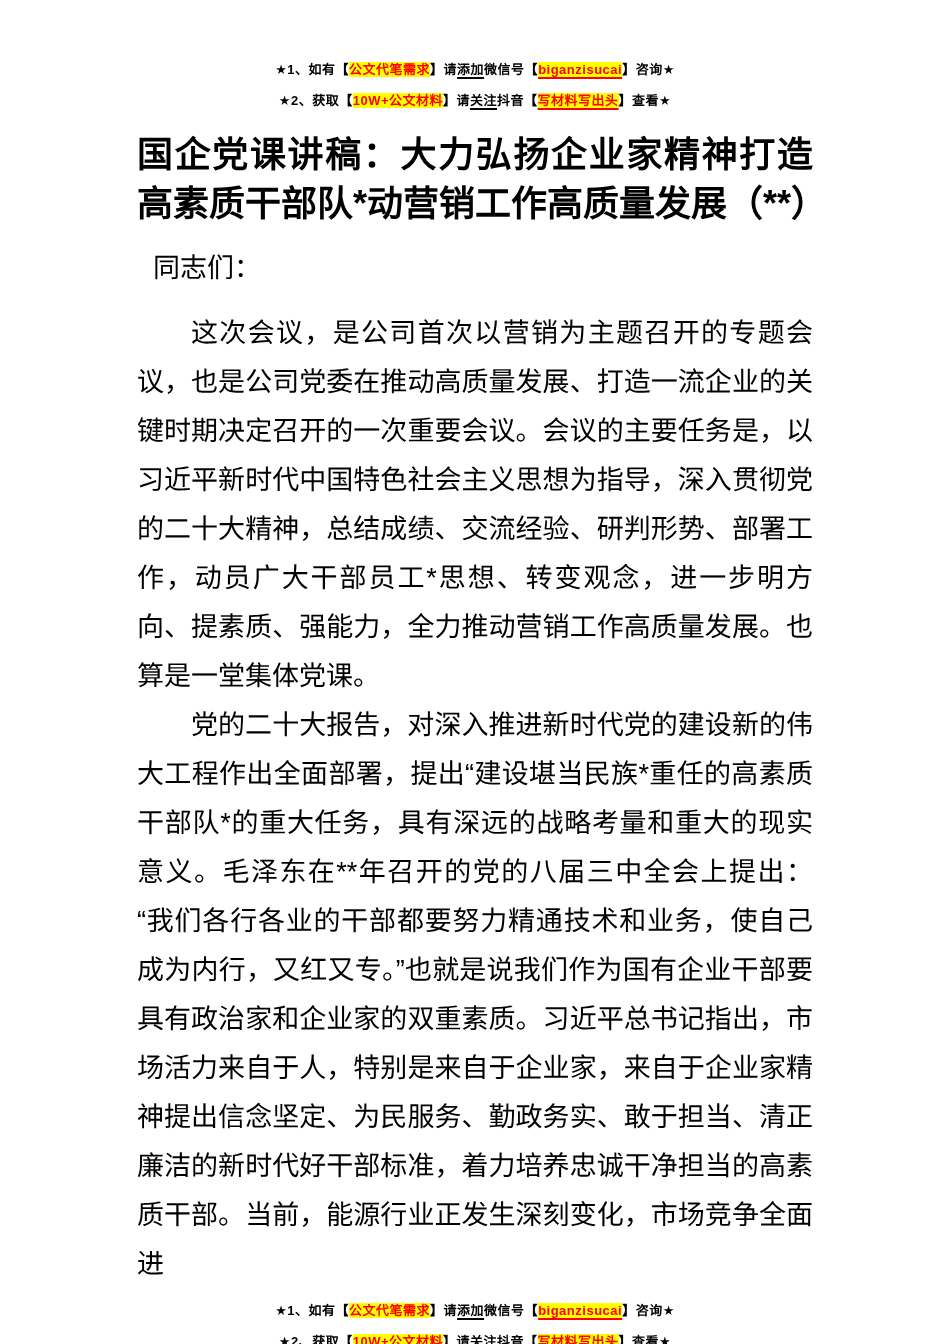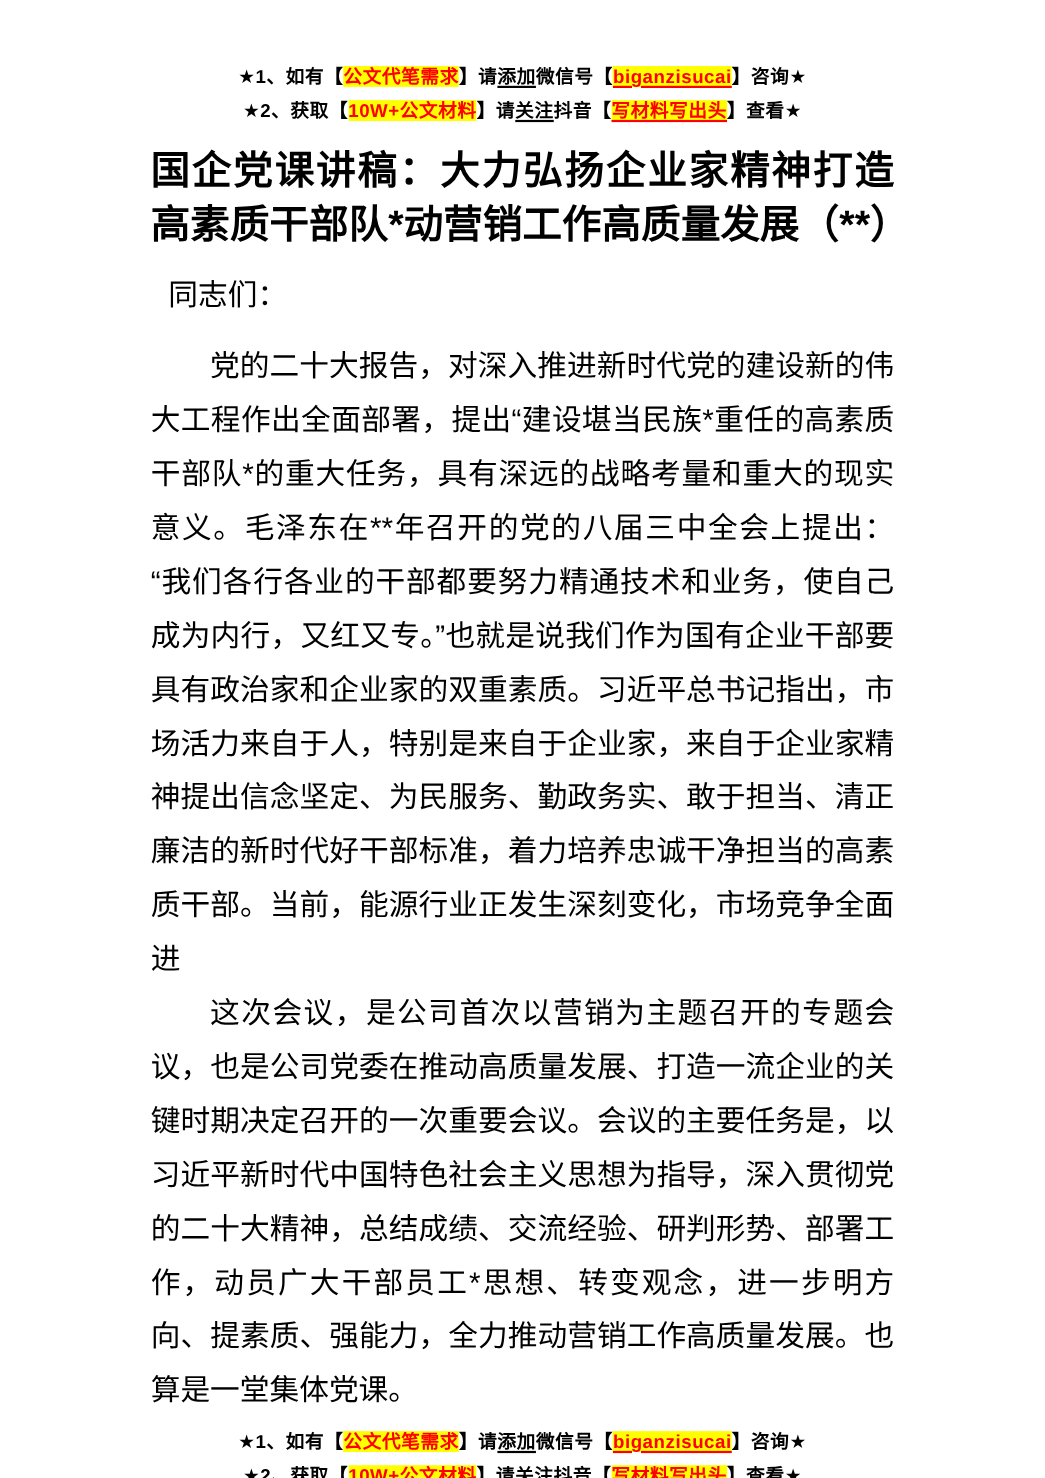--- a/index.html
+++ b/index.html
@@ -18,21 +18,21 @@
   }
   .page{
     width:950px;height:1344px;
     display:flex;flex-direction:column;
     box-sizing:border-box;
   }
   
   .ad-banner{
     text-align:center;
     font-weight:700;
-    font-size:17px;
+    font-size:13px;
     line-height:31px;
     letter-spacing:0.5px;
   }
   .ad-banner.top{padding-top:54px;}
   .ad-banner.bottom{margin-top:6px;}
   .ad-line{white-space:nowrap;}
   .hl{background:var(--hl);}
   .red{color:var(--red);}
   .u{text-decoration:underline;text-decoration-thickness:2px;text-underline-offset:3px;}
   
@@ -58,22 +58,22 @@
       <span>★1、如有【</span><span class="hl red">公文代笔需求</span><span>】请</span><span class="u">添加</span><span>微信号【</span><span class="hl red u">biganzisucai</span><span>】咨询★</span>
     </div>
     <div class="ad-line">
       <span>★2、获取【</span><span class="hl red">10W+公文材料</span><span>】请</span><span class="u">关注</span><span>抖音【</span><span class="hl red u">写材料写出头</span><span>】查看★</span>
     </div>
   </div>
 
   <div class="content">
     <h1 class="doc-title">国企党课讲稿：大力弘扬企业家精神打造高素质干部队*动营销工作高质量发展（**）</h1>
     <p class="salutation">同志们：</p>
+    <p class="para">这次会议，是公司首次以营销为主题召开的专题会议，也是公司党委在推动高质量发展、打造一流企业的关键时期决定召开的一次重要会议。会议的主要任务是，以习近平新时代中国特色社会主义思想为指导，深入贯彻党的二十大精神，总结成绩、交流经验、研判形势、部署工作，动员广大干部员工*思想、转变观念，进一步明方向、提素质、强能力，全力推动营销工作高质量发展。也算是一堂集体党课。</p>
     <p class="para">党的二十大报告，对深入推进新时代党的建设新的伟大工程作出全面部署，提出“建设堪当民族*重任的高素质干部队*的重大任务，具有深远的战略考量和重大的现实意义。毛泽东在**年召开的党的八届三中全会上提出：“我们各行各业的干部都要努力精通技术和业务，使自己成为内行，又红又专。”也就是说我们作为国有企业干部要具有政治家和企业家的双重素质。习近平总书记指出，市场活力来自于人，特别是来自于企业家，来自于企业家精神提出信念坚定、为民服务、勤政务实、敢于担当、清正廉洁的新时代好干部标准，着力培养忠诚干净担当的高素质干部。当前，能源行业正发生深刻变化，市场竞争全面进</p>
-    <p class="para">这次会议，是公司首次以营销为主题召开的专题会议，也是公司党委在推动高质量发展、打造一流企业的关键时期决定召开的一次重要会议。会议的主要任务是，以习近平新时代中国特色社会主义思想为指导，深入贯彻党的二十大精神，总结成绩、交流经验、研判形势、部署工作，动员广大干部员工*思想、转变观念，进一步明方向、提素质、强能力，全力推动营销工作高质量发展。也算是一堂集体党课。</p>
   </div>
 
   <div class="ad-banner bottom">
     <div class="ad-line">
       <span>★1、如有【</span><span class="hl red">公文代笔需求</span><span>】请</span><span class="u">添加</span><span>微信号【</span><span class="hl red u">biganzisucai</span><span>】咨询★</span>
     </div>
     <div class="ad-line">
       <span>★2、获取【</span><span class="hl red">10W+公文材料</span><span>】请</span><span class="u">关注</span><span>抖音【</span><span class="hl red u">写材料写出头</span><span>】查看★</span>
     </div>
   </div>

